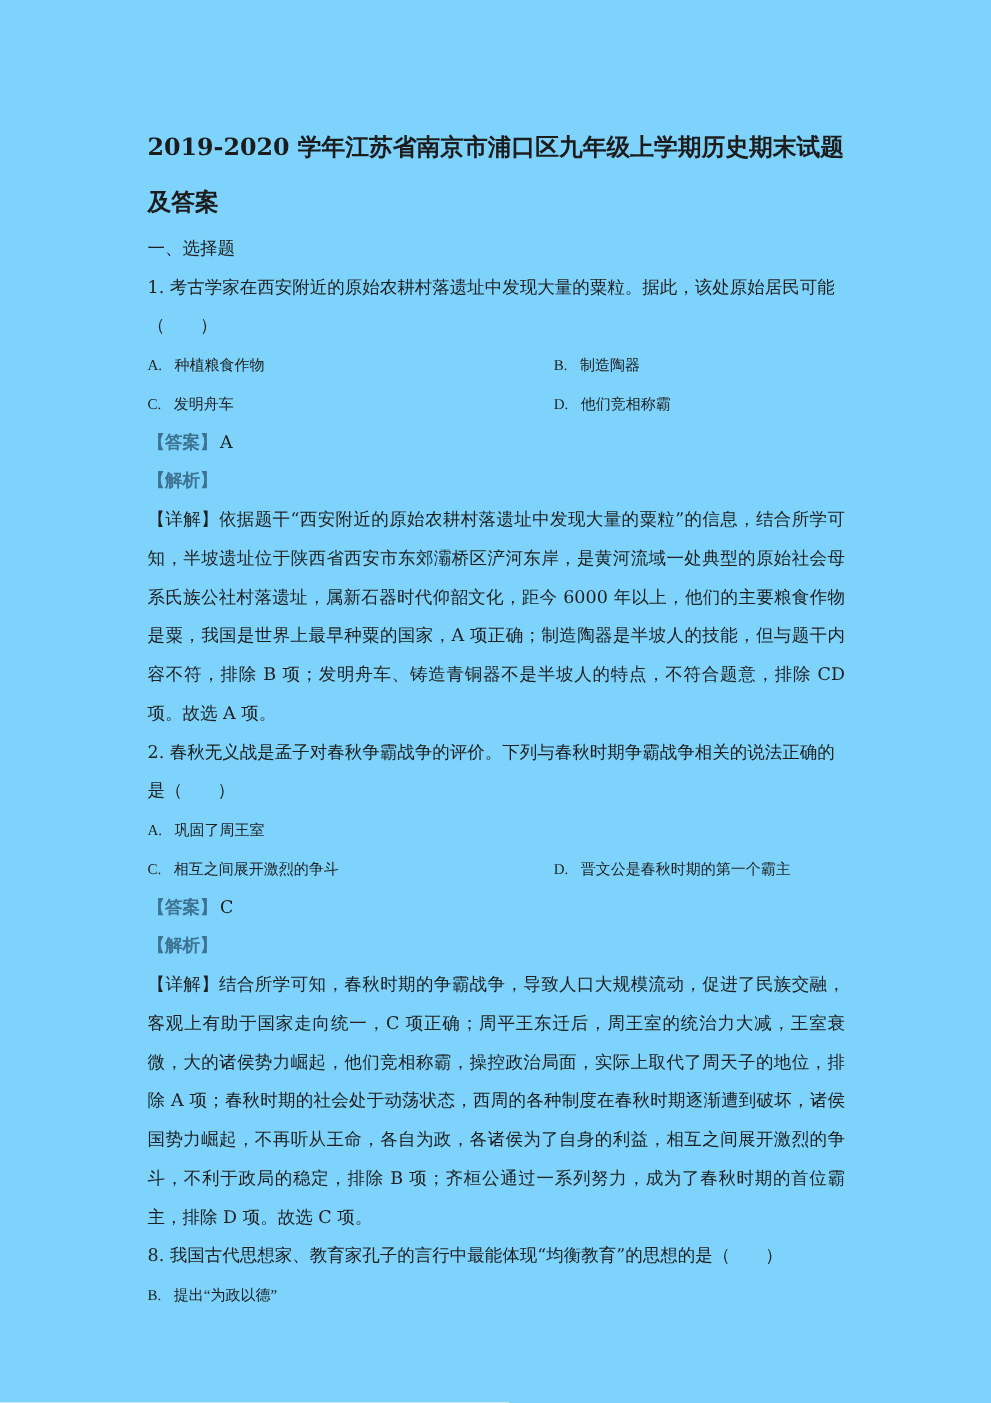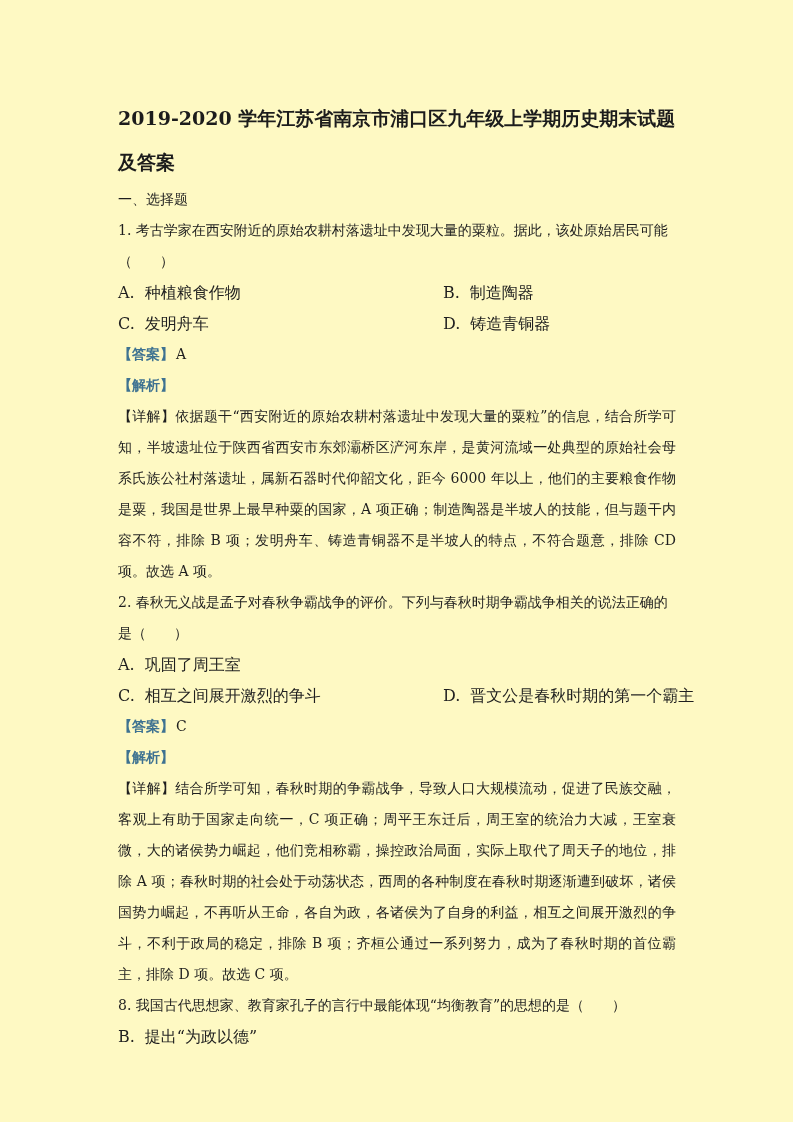--- a/index.html
+++ b/index.html
@@ -2,21 +2,21 @@
 <html style="--accent: #3e7291; --ink: #1f1f1f;"><head>
 <meta charset="utf-8">
 <style>
   :root { --accent: #3e7291; --ink: #212121; }
   html, body { margin: 0; padding: 0; background: #ffffff; }
   .page {
     position: relative;
     width: 793px;
     height: 1122px;
     box-sizing: border-box;
-    background: #fef9c3;
+    background: #7dd3fc;
     padding: 96px 117px 0 118px;
     overflow: hidden;
     font-family: "DejaVu Serif", "Liberation Serif", serif;
     color: var(--ink);
   }
   .doc-title {
     margin: 0;
     font-size: 19px;
     font-weight: 700;
     line-height: 44px;
@@ -31,22 +31,23 @@
   .question { margin: 0; }
   .stem, .line, .detail {
     margin: 0;
     font-size: 14px;
     line-height: 31px;
     color: #1f1f1f;
   }
   .detail { text-align: justify; }
   .opt-row {
     display: flex;
-    font-size: 16px;
+    font-size: 12px;
     line-height: 31px;
+    font-family: Liberation Serif, serif;
   }
   .opt { display: inline-block; white-space: nowrap; }
   .opt-left { width: 325px; flex: 0 0 325px; }
   .opt-label { display: inline-block; margin-right: 10px; }
   .blue { color: var(--accent); font-weight: bold; }
   .answer-value { margin-left: 2px; }
 </style>
 </head>
 <body>
 
@@ -55,21 +56,21 @@
   <div class="section-heading">一、选择题</div>
   <div id="questions">
       <section class="question">
         <p class="stem">1. 考古学家在西安附近的原始农耕村落遗址中发现大量的粟粒。据此，该处原始居民可能（　　）</p>
         <div class="opt-row">
           <span class="opt opt-left"><span class="opt-label">A.</span><span class="opt-text">种植粮食作物</span></span>
           <span class="opt"><span class="opt-label">B.</span><span class="opt-text">制造陶器</span></span>
         </div>
         <div class="opt-row">
           <span class="opt opt-left"><span class="opt-label">C.</span><span class="opt-text">发明舟车</span></span>
-          <span class="opt"><span class="opt-label">D.</span><span class="opt-text">铸造青铜器</span></span>
+          <span class="opt"><span class="opt-label">D.</span><span class="opt-text">他们竞相称霸</span></span>
         </div>
         <p class="line"><span class="blue">【答案】</span><span class="answer-value">A</span></p>
         <p class="line"><span class="blue">【解析】</span></p>
         <p class="detail">【详解】依据题干“西安附近的原始农耕村落遗址中发现大量的粟粒”的信息，结合所学可知，半坡遗址位于陕西省西安市东郊灞桥区浐河东岸，是黄河流域一处典型的原始社会母系氏族公社村落遗址，属新石器时代仰韶文化，距今 6000 年以上，他们的主要粮食作物是粟，我国是世界上最早种粟的国家，A 项正确；制造陶器是半坡人的技能，但与题干内容不符，排除 B 项；发明舟车、铸造青铜器不是半坡人的特点，不符合题意，排除 CD 项。故选 A 项。</p>
       </section>
       <section class="question">
         <p class="stem">2. 春秋无义战是孟子对春秋争霸战争的评价。下列与春秋时期争霸战争相关的说法正确的是（　　）</p>
         <div class="opt-row">
           <span class="opt opt-left"><span class="opt-label">A.</span><span class="opt-text">巩固了周王室</span></span>
         </div>

